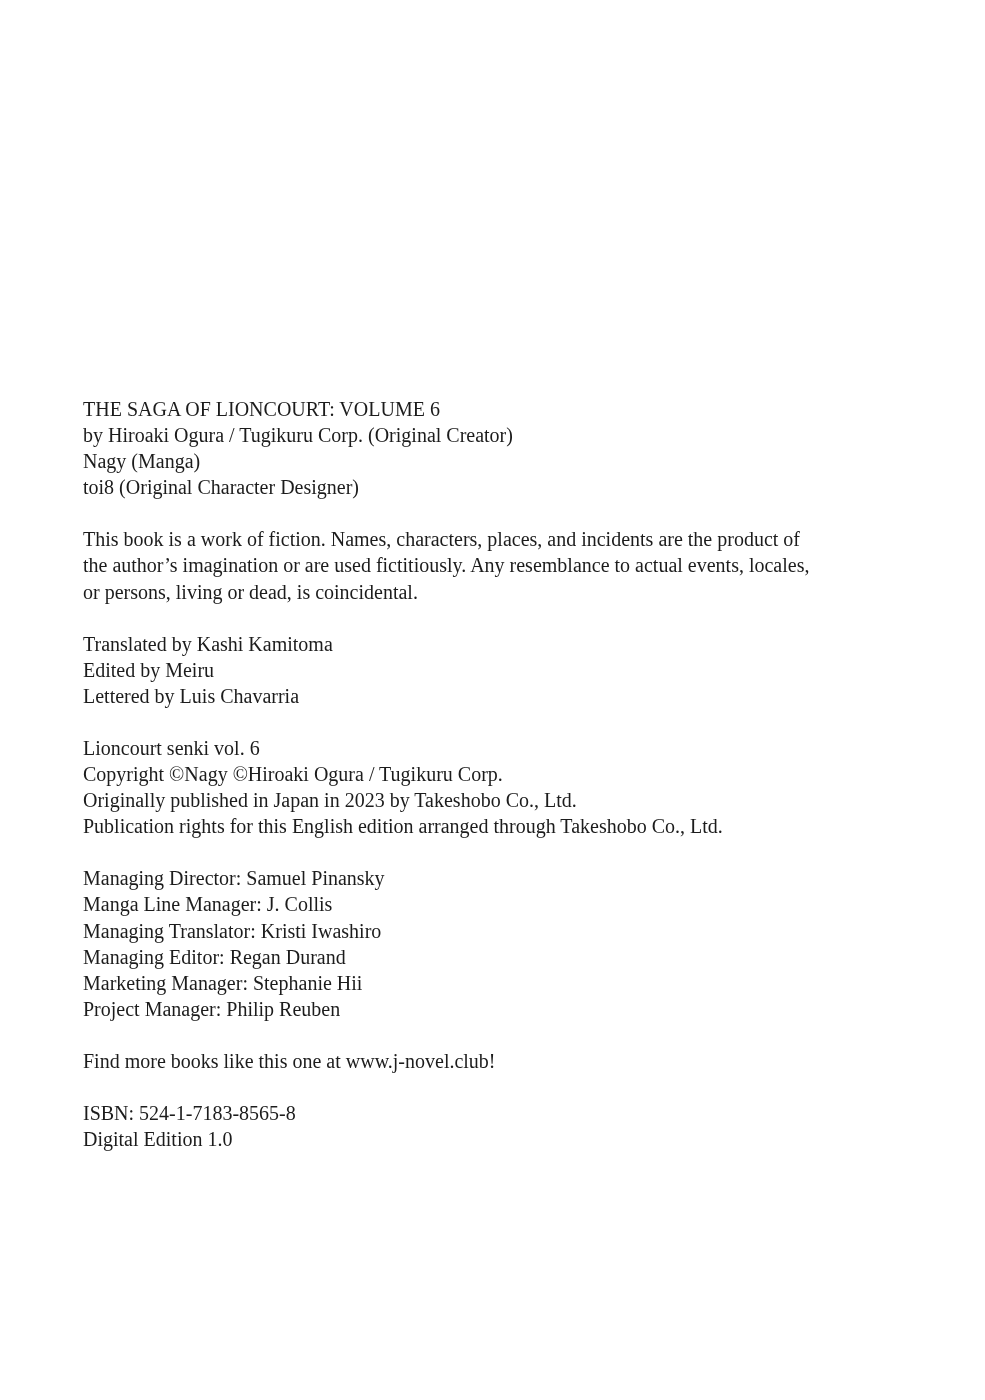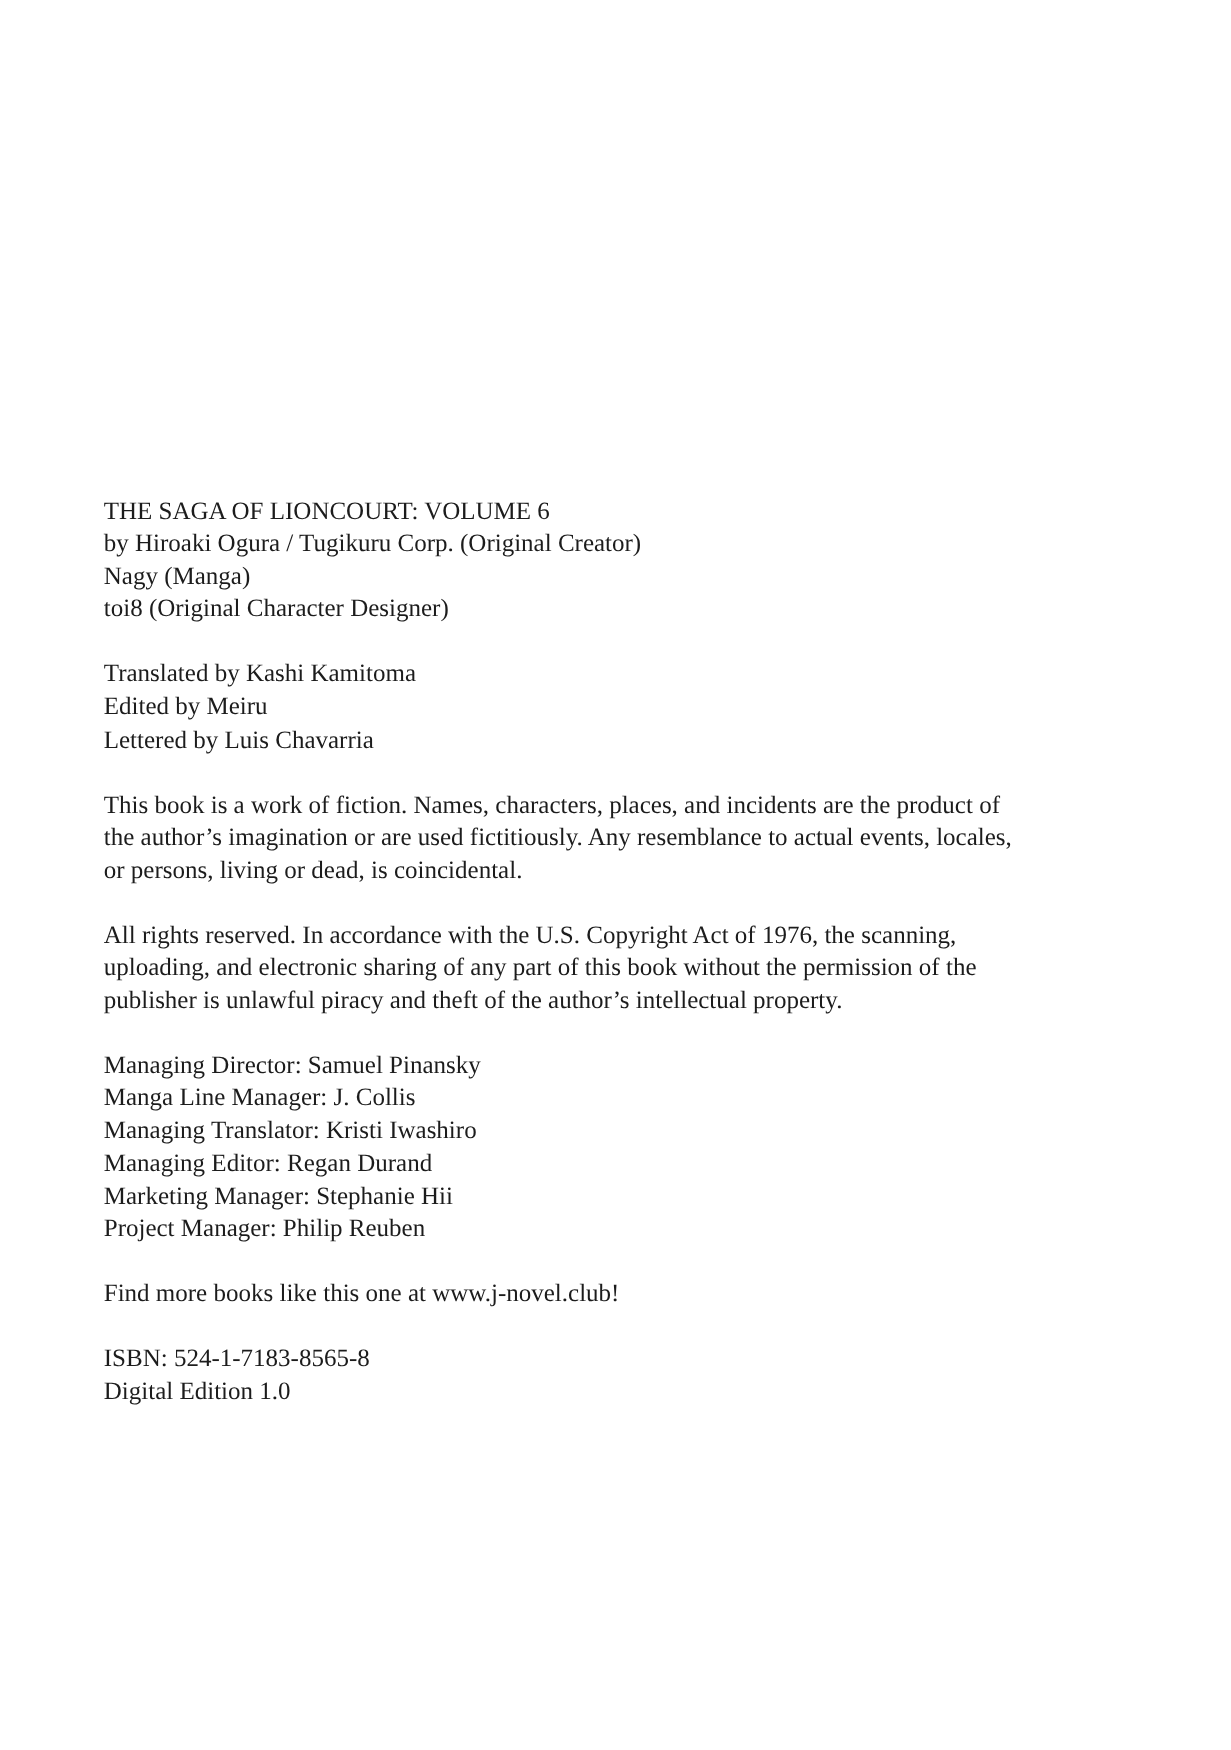--- a/index.html
+++ b/index.html
@@ -34,29 +34,30 @@
 </style>
 </head>
 <body>
 
 <div class="page">
   <div class="colophon">
     <p>THE SAGA OF LIONCOURT: VOLUME 6
 by Hiroaki Ogura / Tugikuru Corp. (Original Creator)
 Nagy (Manga)
 toi8 (Original Character Designer)</p>
+    <p>This book is a work of fiction. Names, characters, places, and incidents are the product of
+the author’s imagination or are used fictitiously. Any resemblance to actual events, locales,
+or persons, living or dead, is coincidental.</p>
     <p>Translated by Kashi Kamitoma
 Edited by Meiru
 Lettered by Luis Chavarria</p>
-    <p>This book is a work of fiction. Names, characters, places, and incidents are the product of
-the author’s imagination or are used fictitiously. Any resemblance to actual events, locales,
-or persons, living or dead, is coincidental.</p>
-    <p>All rights reserved. In accordance with the U.S. Copyright Act of 1976, the scanning,
-uploading, and electronic sharing of any part of this book without the permission of the
-publisher is unlawful piracy and theft of the author’s intellectual property.</p>
+    <p>Lioncourt senki vol. 6
+Copyright ©Nagy ©Hiroaki Ogura / Tugikuru Corp.
+Originally published in Japan in 2023 by Takeshobo Co., Ltd.
+Publication rights for this English edition arranged through Takeshobo Co., Ltd.</p>
     <p>Managing Director: Samuel Pinansky
 Manga Line Manager: J. Collis
 Managing Translator: Kristi Iwashiro
 Managing Editor: Regan Durand
 Marketing Manager: Stephanie Hii
 Project Manager: Philip Reuben</p>
     <p>Find more books like this one at www.j-novel.club!</p>
     <p>ISBN: 524-1-7183-8565-8
 Digital Edition 1.0</p>
   </div>

